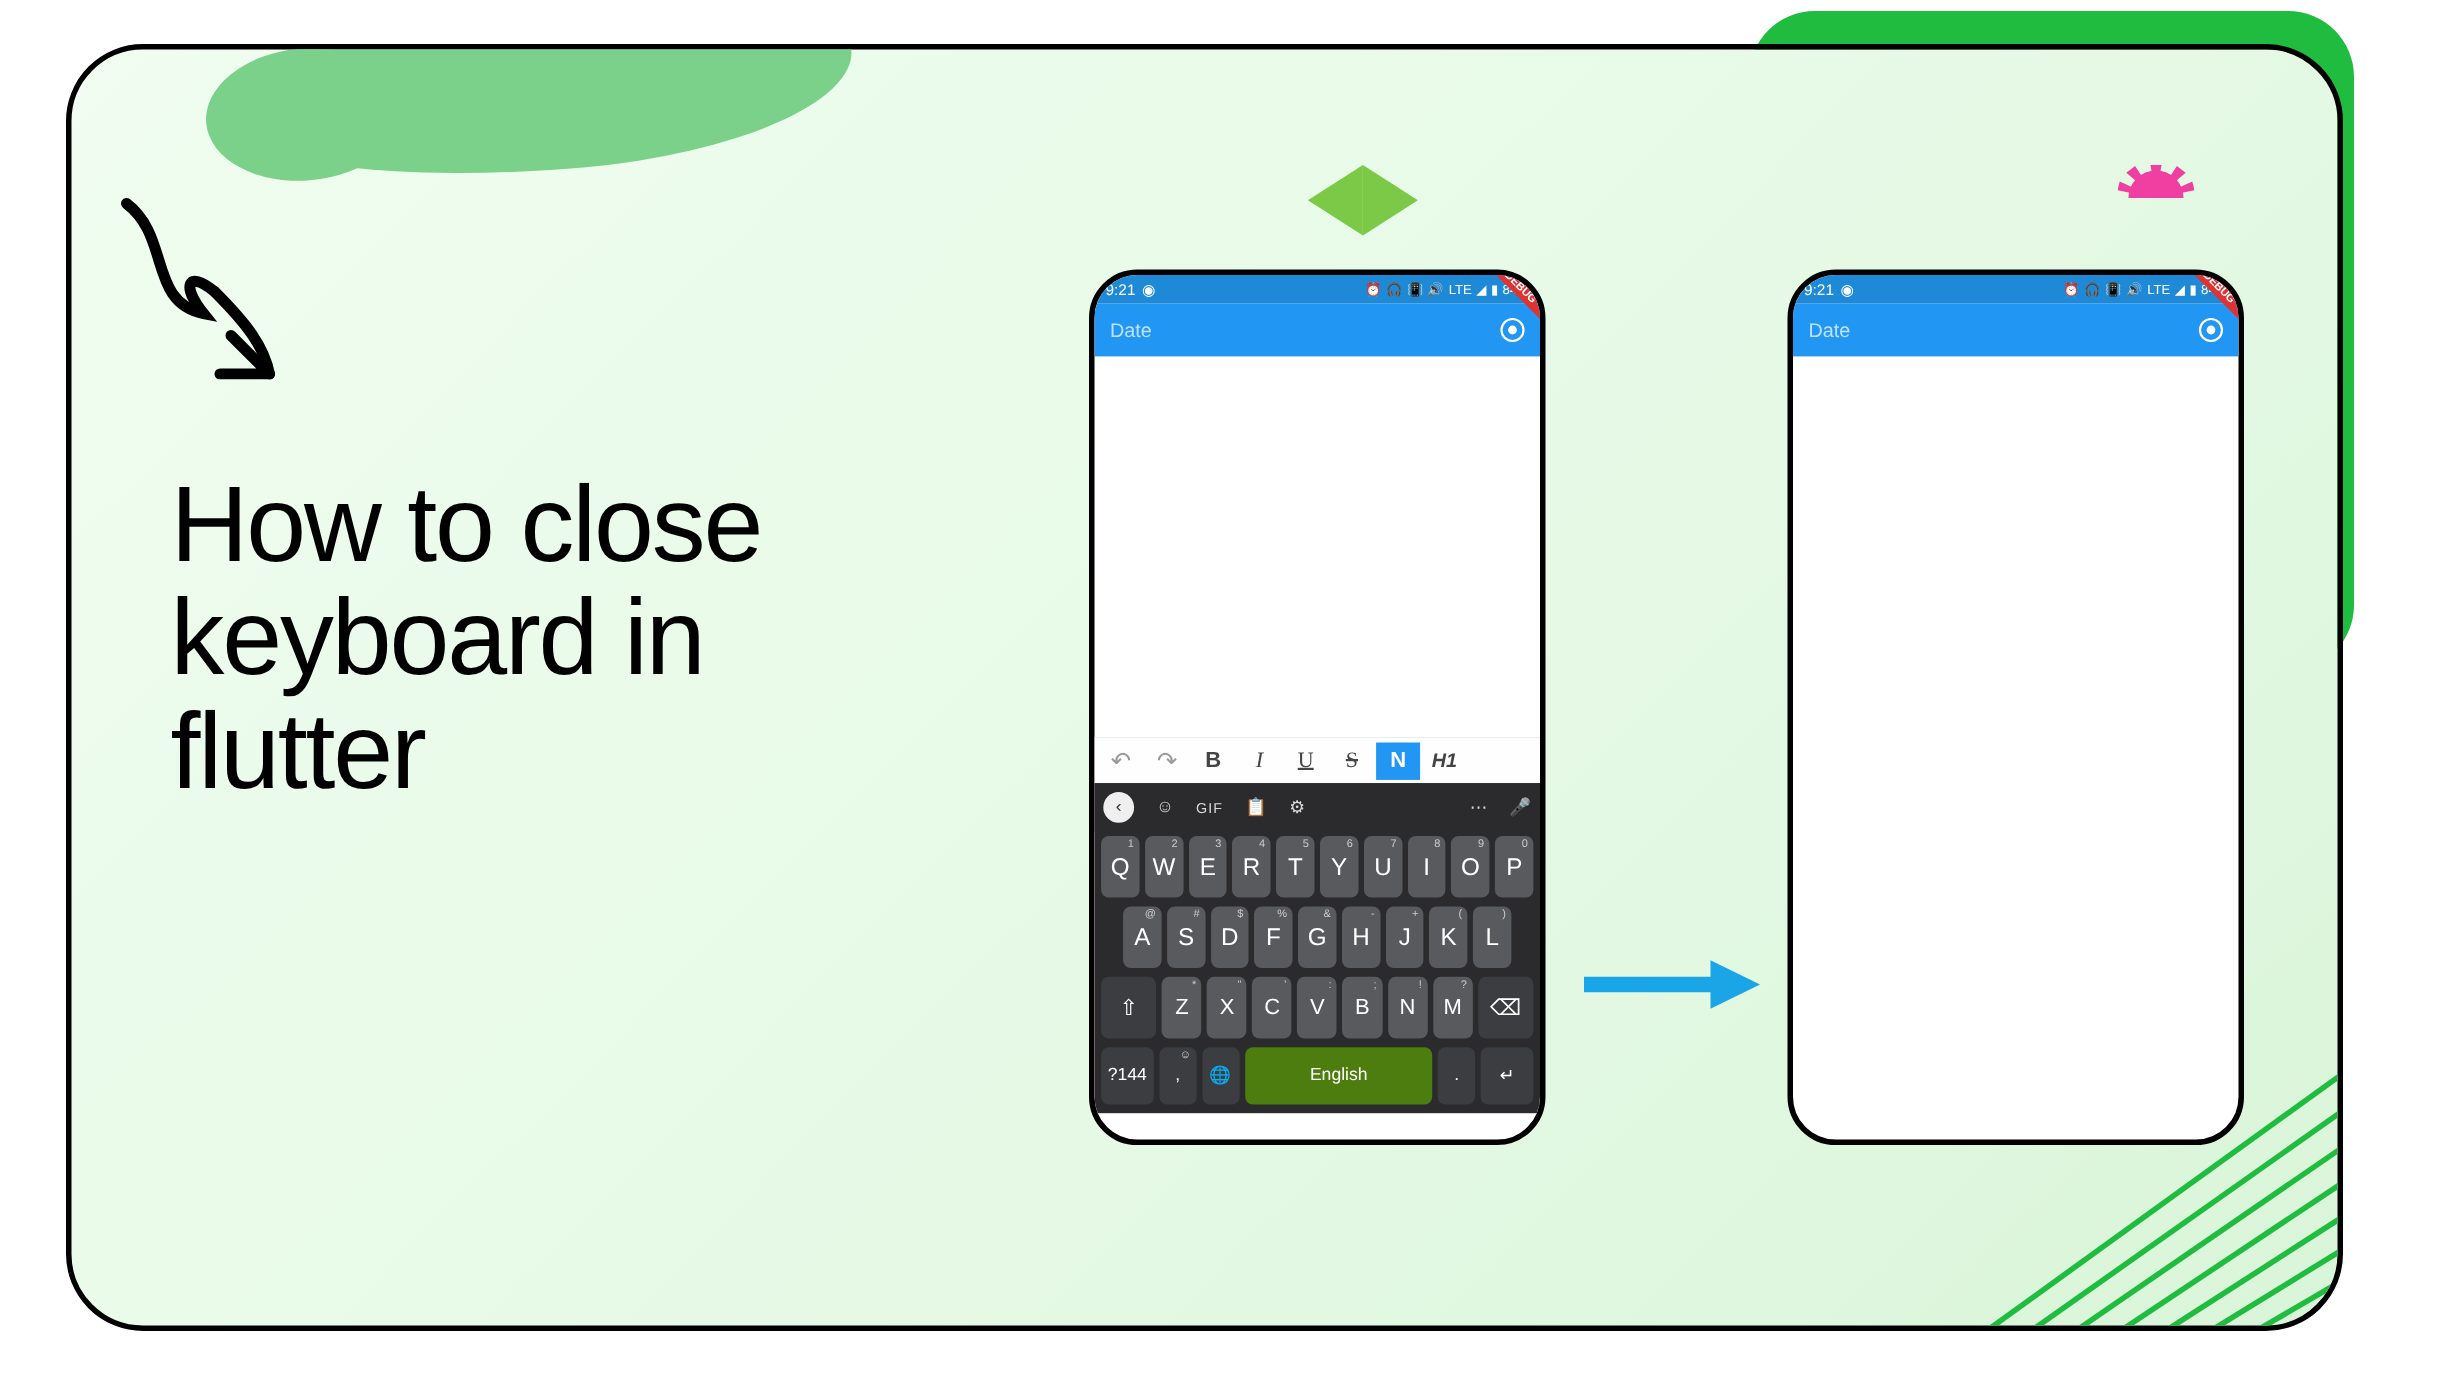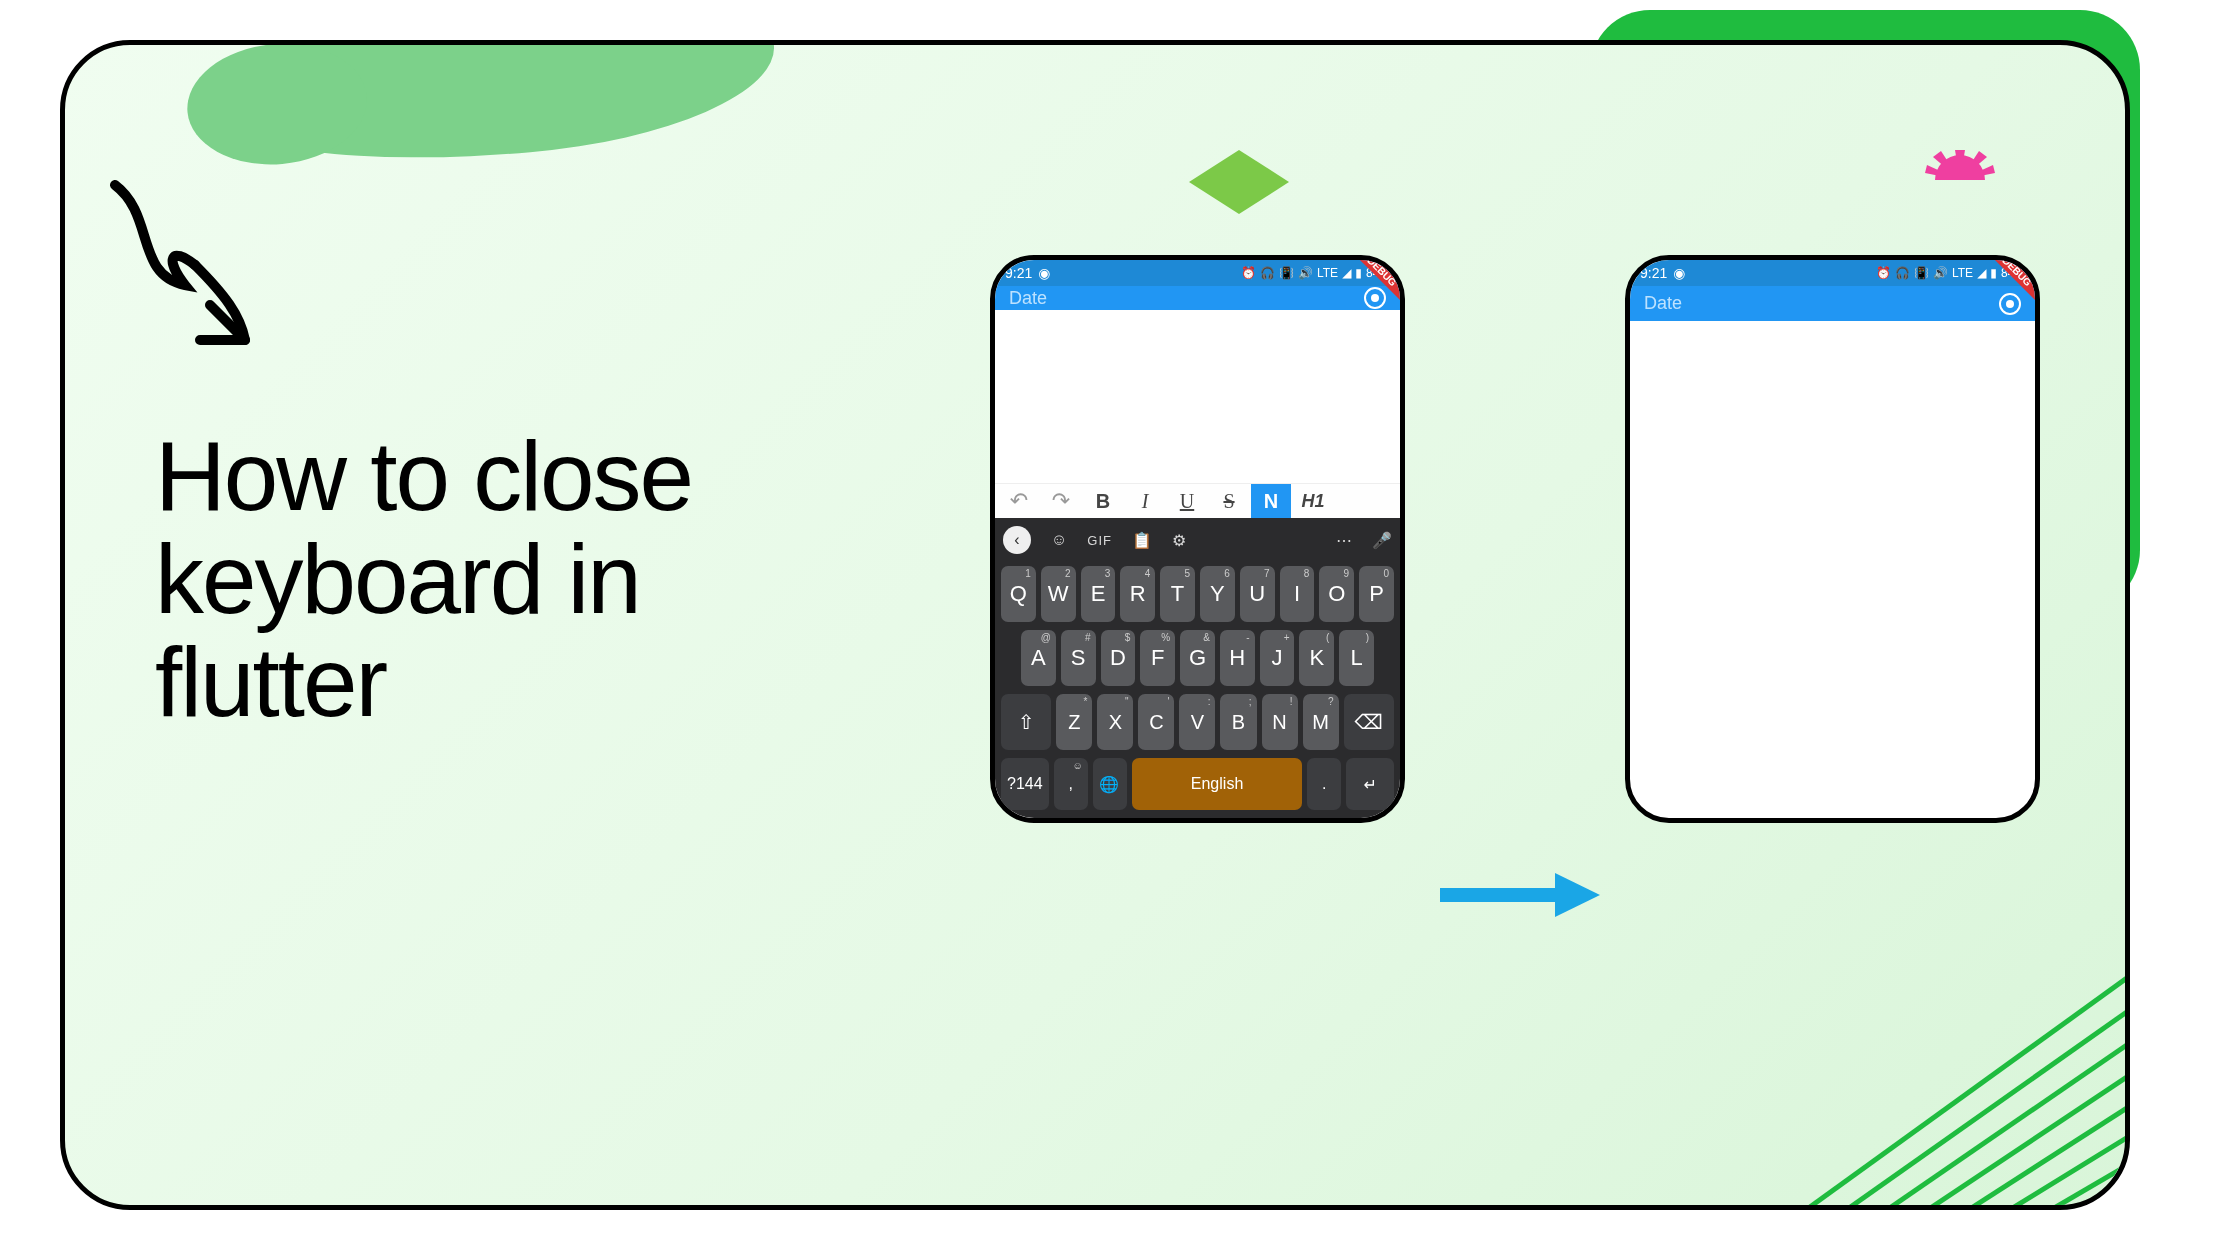--- a/index.html
+++ b/index.html
@@ -102,23 +102,23 @@
   .bowtie .half { width:0;height:0; border-top:32px solid transparent; border-bottom:32px solid transparent; }
   .bowtie .l { border-left:50px solid #7cc948; }
   .bowtie .r { border-right:50px solid #7cc948; margin-left:-6px;}
   .pink-sun { position:absolute; top:100px; right:130px; width:70px; height:35px; overflow:hidden;}
   .pink-sun svg { display:block;}
   .diag-lines { position:absolute; bottom:-20px; right:-20px; }
 
   
   .phone {
     position: absolute;
-    top: 210px;
+    top: 200px;
     width: 415px;
-    height: 568px;
+    height: 796px;
     background: #fff;
     border: 5px solid #000;
     border-radius: 44px;
     overflow: hidden;
   }
   .phone.left { left: 925px; }
   .phone.right { left: 1560px; }
   .status-bar {
     height: 26px;
     background: #1e89d6;
@@ -206,21 +206,21 @@
     background:#595a5d;
     border-radius:7px;
     display:flex;align-items:center;justify-content:center;
     color:#fff; font-size:22px;
     position:relative;
   }
   .key .hint{position:absolute;top:2px;right:5px;font-size:10px;color:#ccc;}
   .kb-row.r2 { padding: 4px 26px;}
   .key.dark{ background:#3c3d40; }
   .key.wide{ flex:1.4; }
-  .key.space{ flex:5; background:#a16207; font-size:14px;}
+  .key.space{ flex:5; background:#4d7c0f; font-size:14px;}
   .kb-row.r4 .key{ font-size:20px;}
   .kb-row.bottom .key{height:52px; font-size:16px;}
   .kb-row.bottom .key.sym{flex:1.4;}
 
   .blue-arrow {
     position:absolute;
     top: 820px;
     left: 1370px;
     color:#1aa6e6;
   }

